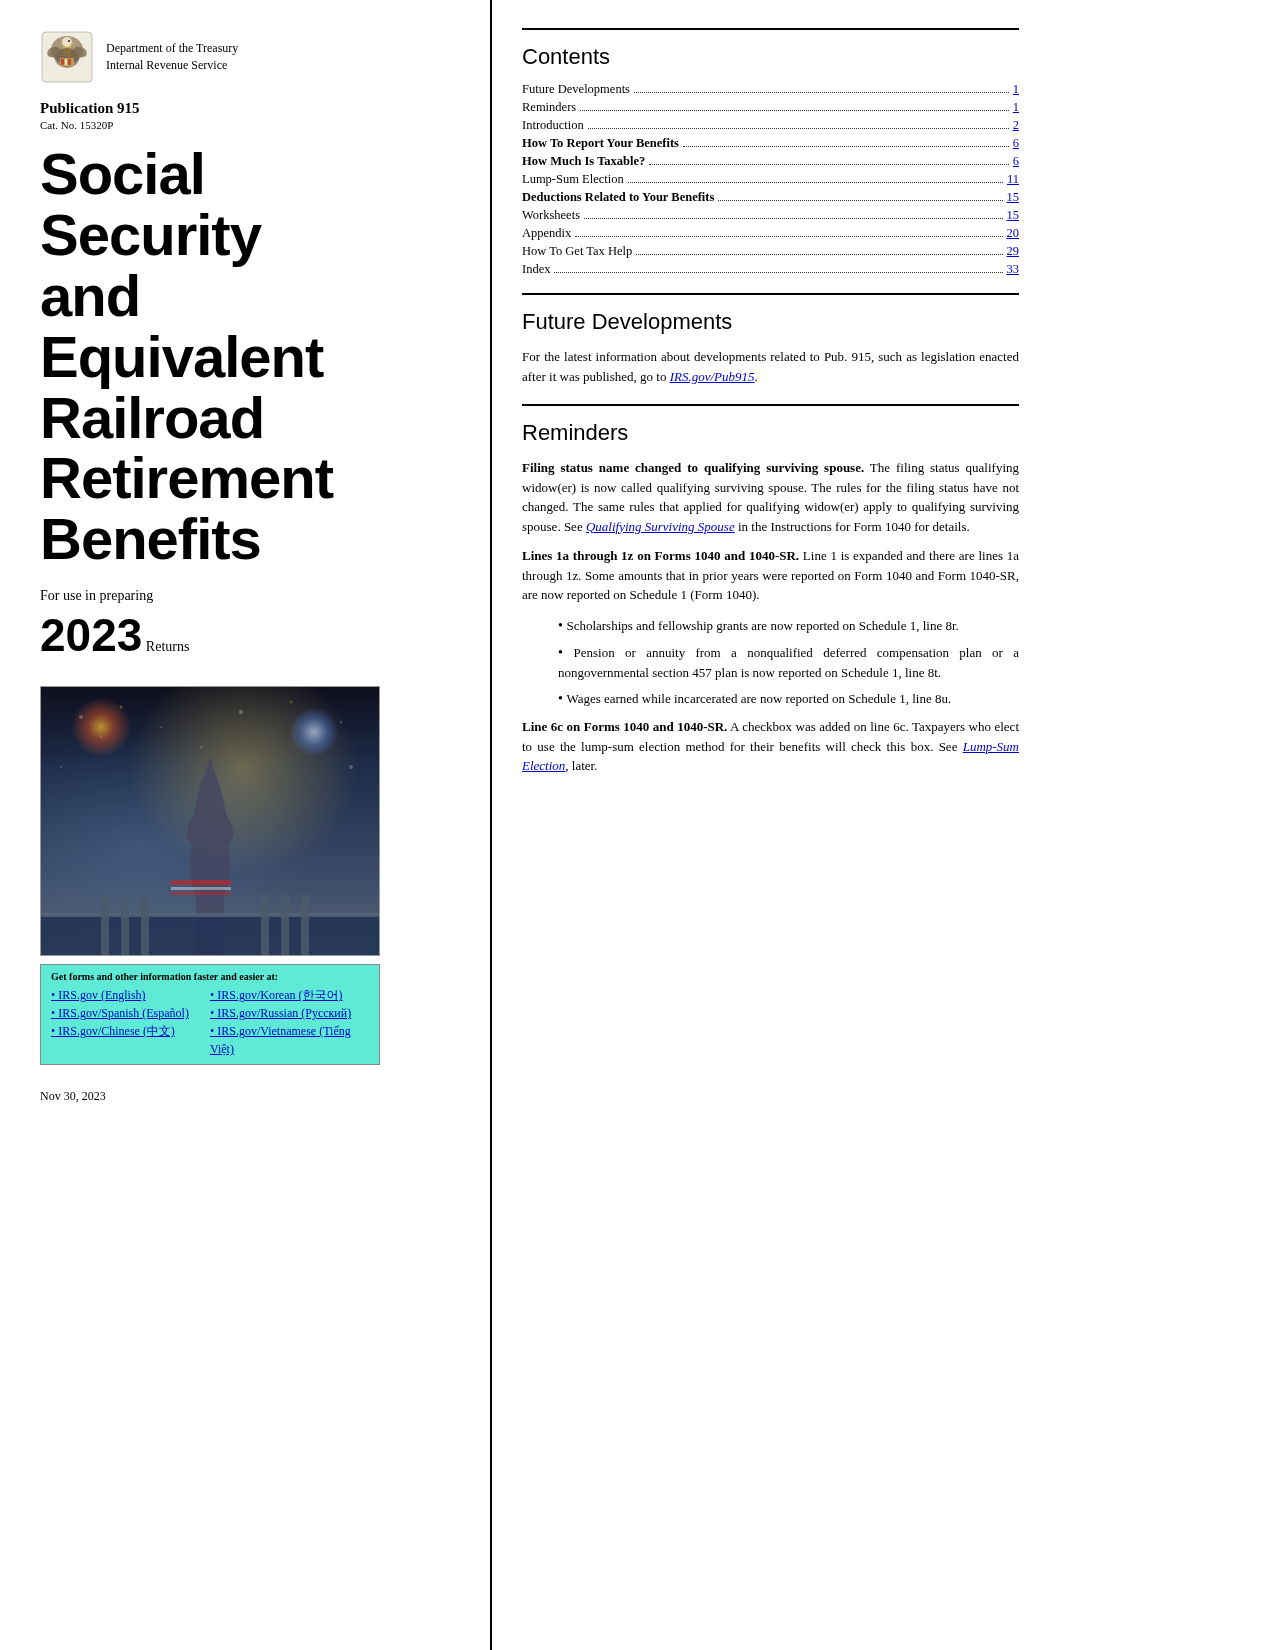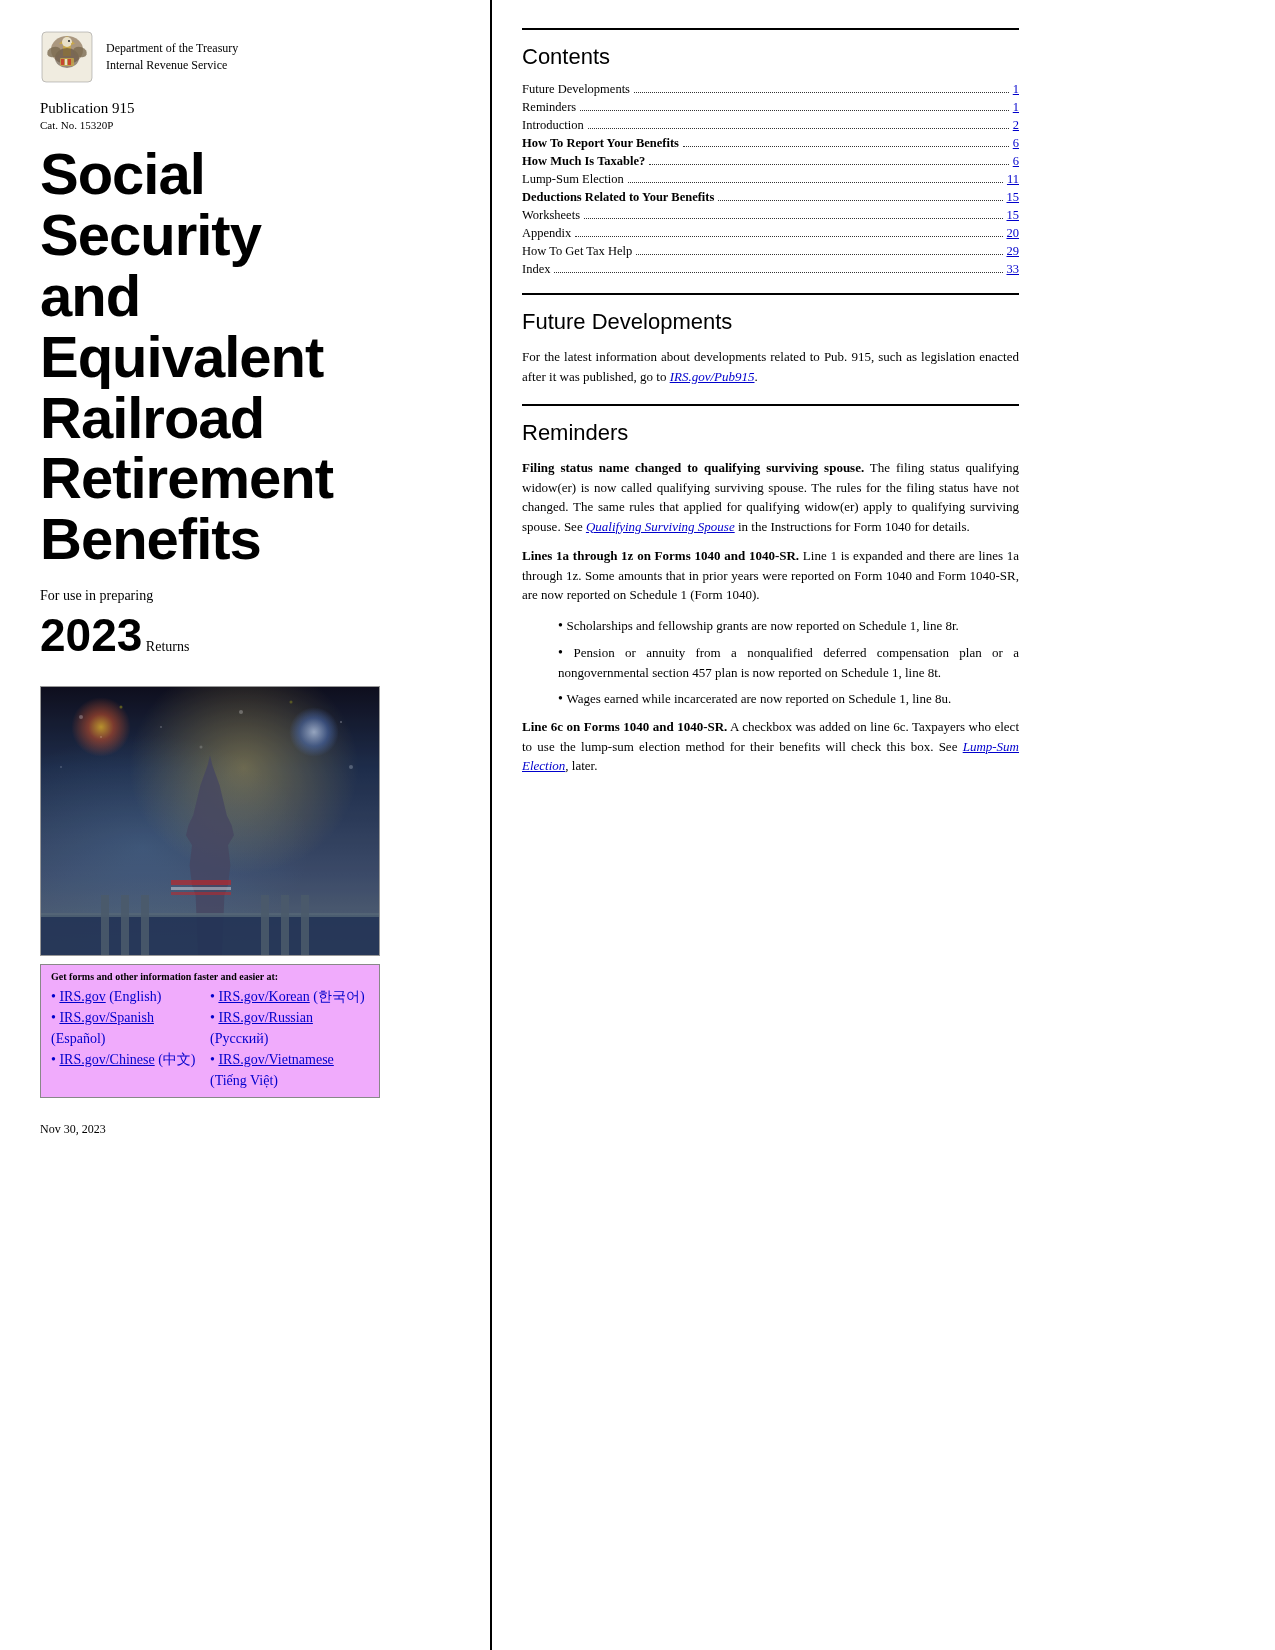--- a/index.html
+++ b/index.html
@@ -34,21 +34,21 @@
       height: 54px;
       margin-right: 12px;
       flex-shrink: 0;
     }
     .agency-text {
       font-size: 12px;
       line-height: 1.4;
     }
     .pub-number {
       font-size: 15px;
-      font-weight: normal;
+      font-weight: bold;
       margin-bottom: 2px;
       margin-top: 4px;
     }
     .cat-number {
       font-size: 11px;
       margin-bottom: 13px;
     }
     .title-main {
       font-size: 58px;
       font-weight: 900;
@@ -114,40 +114,41 @@
       top: 20px;
       right: 40px;
       width: 50px;
       height: 50px;
       background: radial-gradient(circle, rgba(200,220,255,0.8) 0%, rgba(100,150,255,0.4) 40%, transparent 70%);
       border-radius: 50%;
     }
     .website-box {
       width: 340px;
       border: 1px solid #888;
-      background: #f0abfc;
+      background: #5eead4;
       padding: 6px 10px;
       font-size: 10px;
     }
     .website-title {
       font-weight: bold;
       margin-bottom: 4px;
       font-size: 10px;
     }
     .website-links {
       display: flex;
       gap: 0;
     }
     .website-col {
       flex: 1;
     }
     .website-link {
       display: block;
       color: #0000cc;
-      font-size: 14px;
+      text-decoration: underline;
+      font-size: 12px;
       line-height: 1.5;
     }
     .date-footer {
       margin-top: 24px;
       font-size: 12px;
     }
 
     
     .right-col {
       flex: 1;

